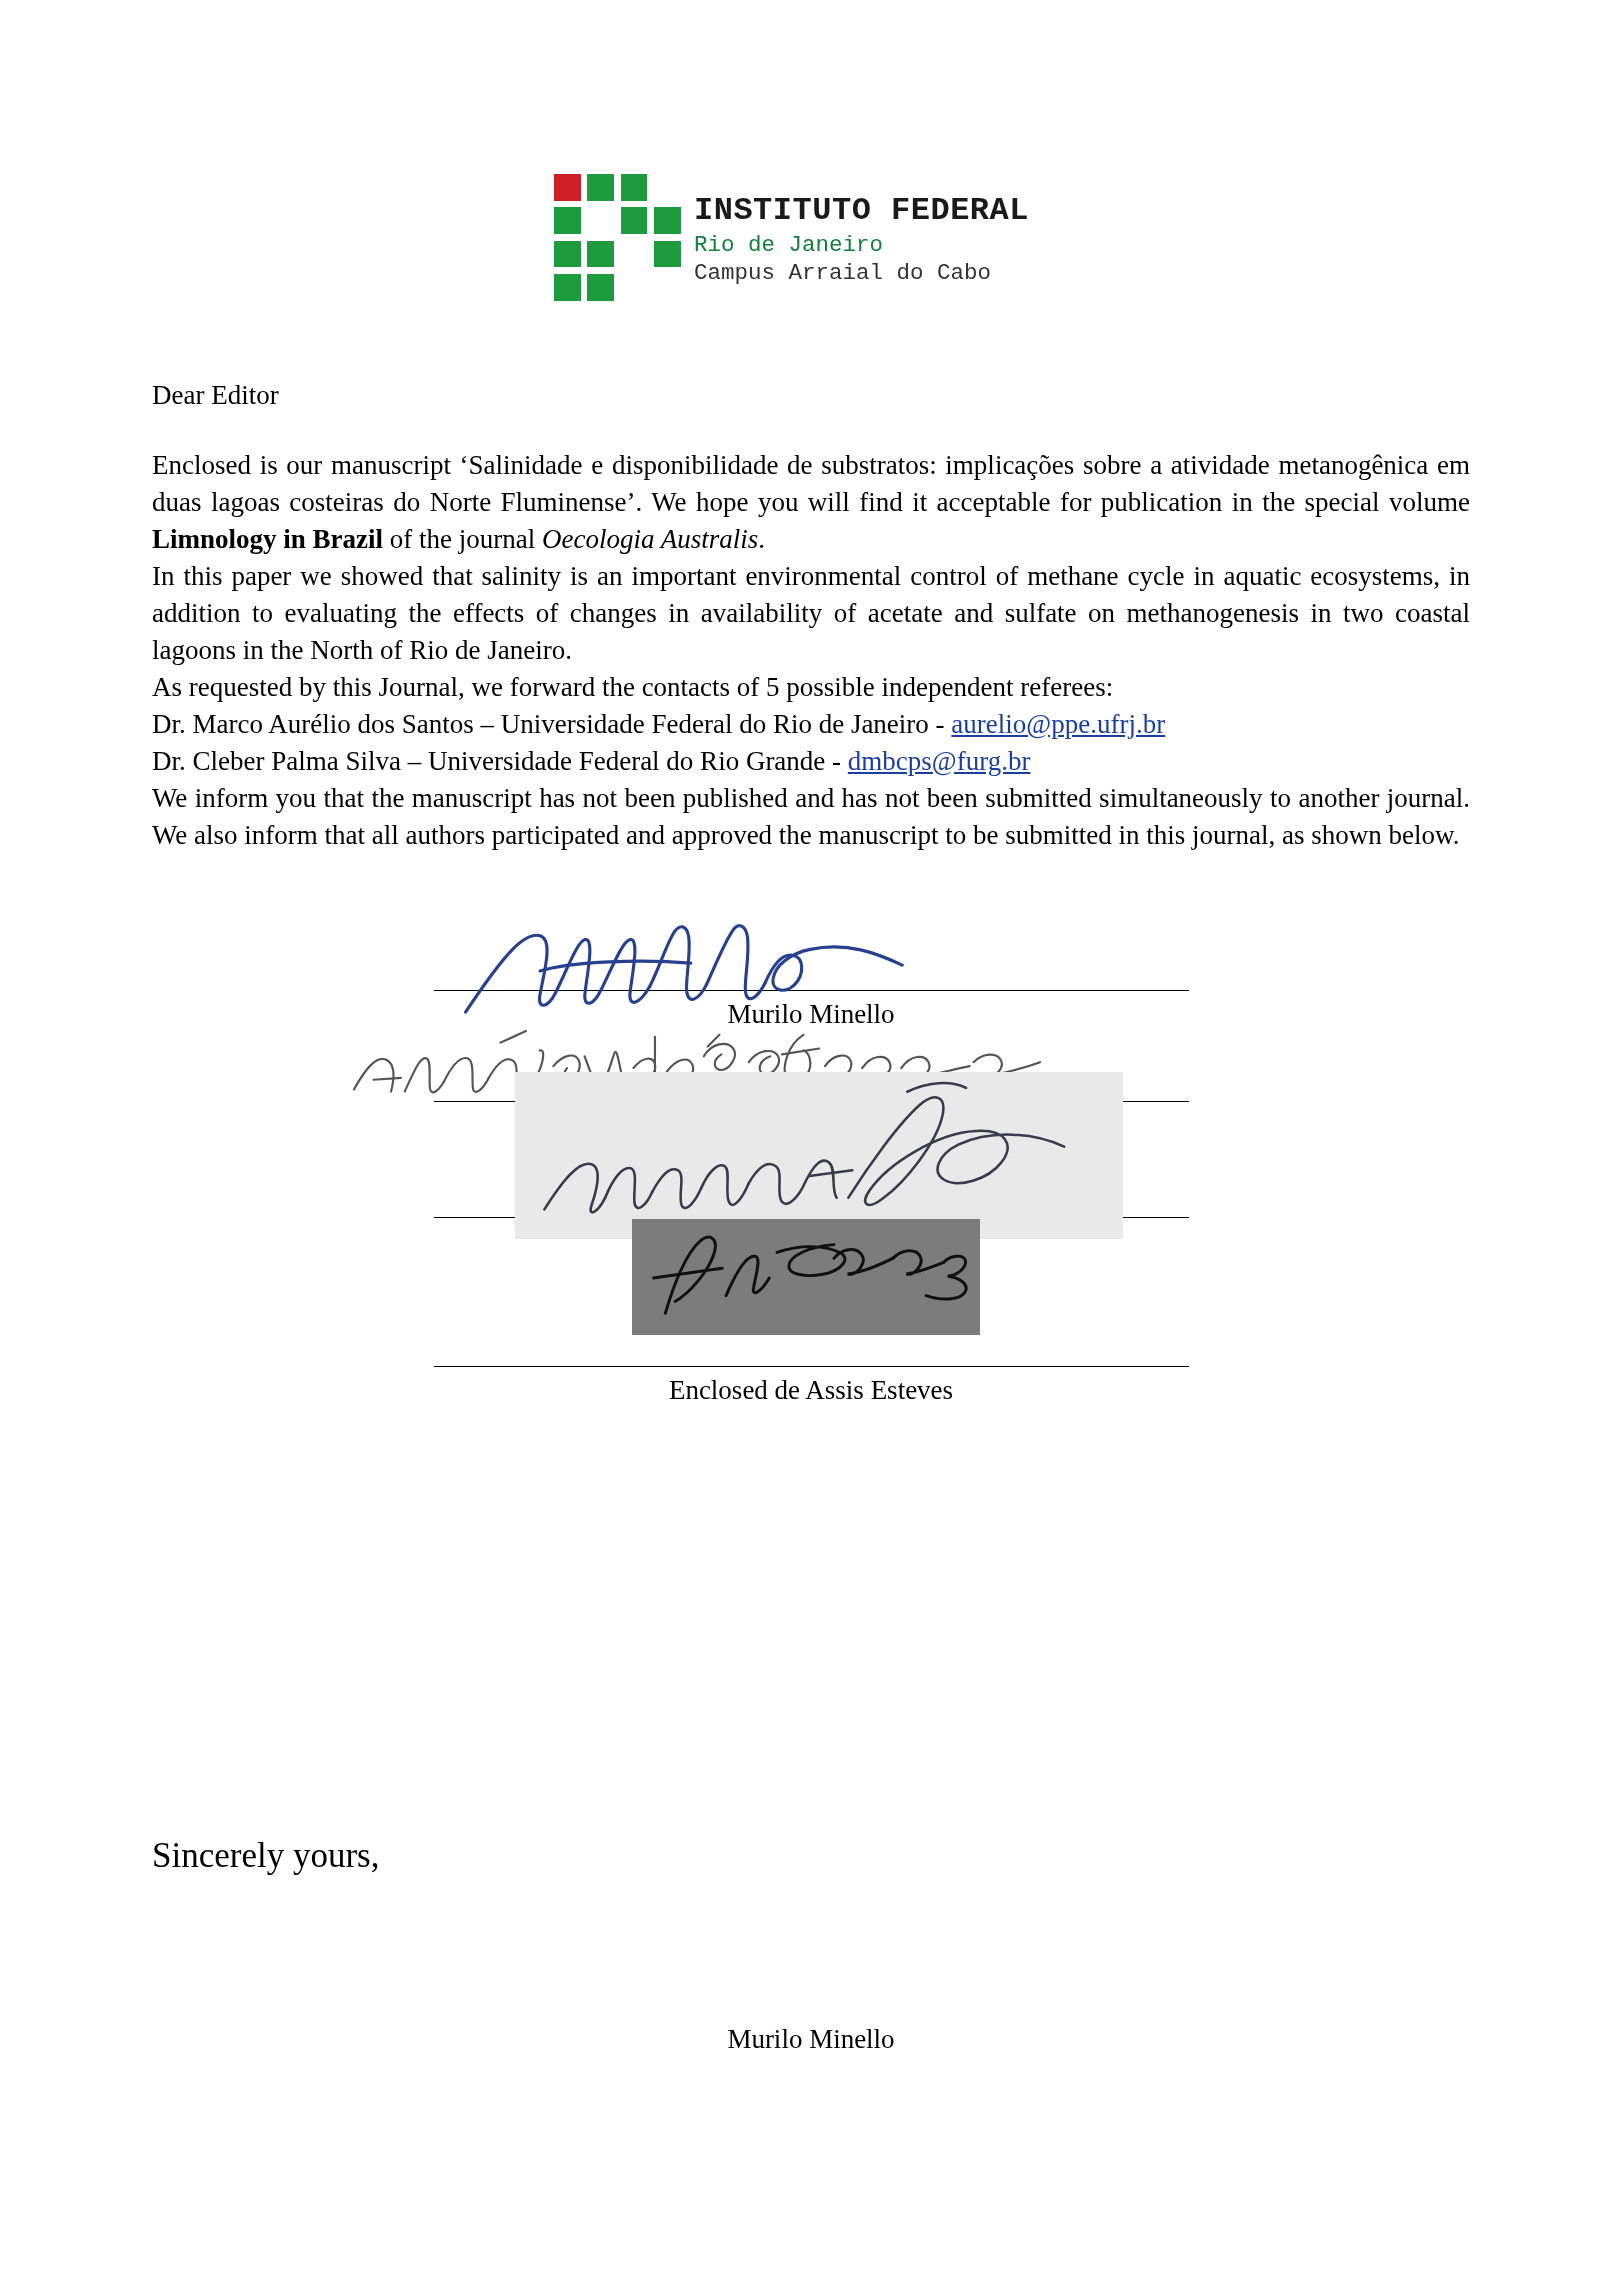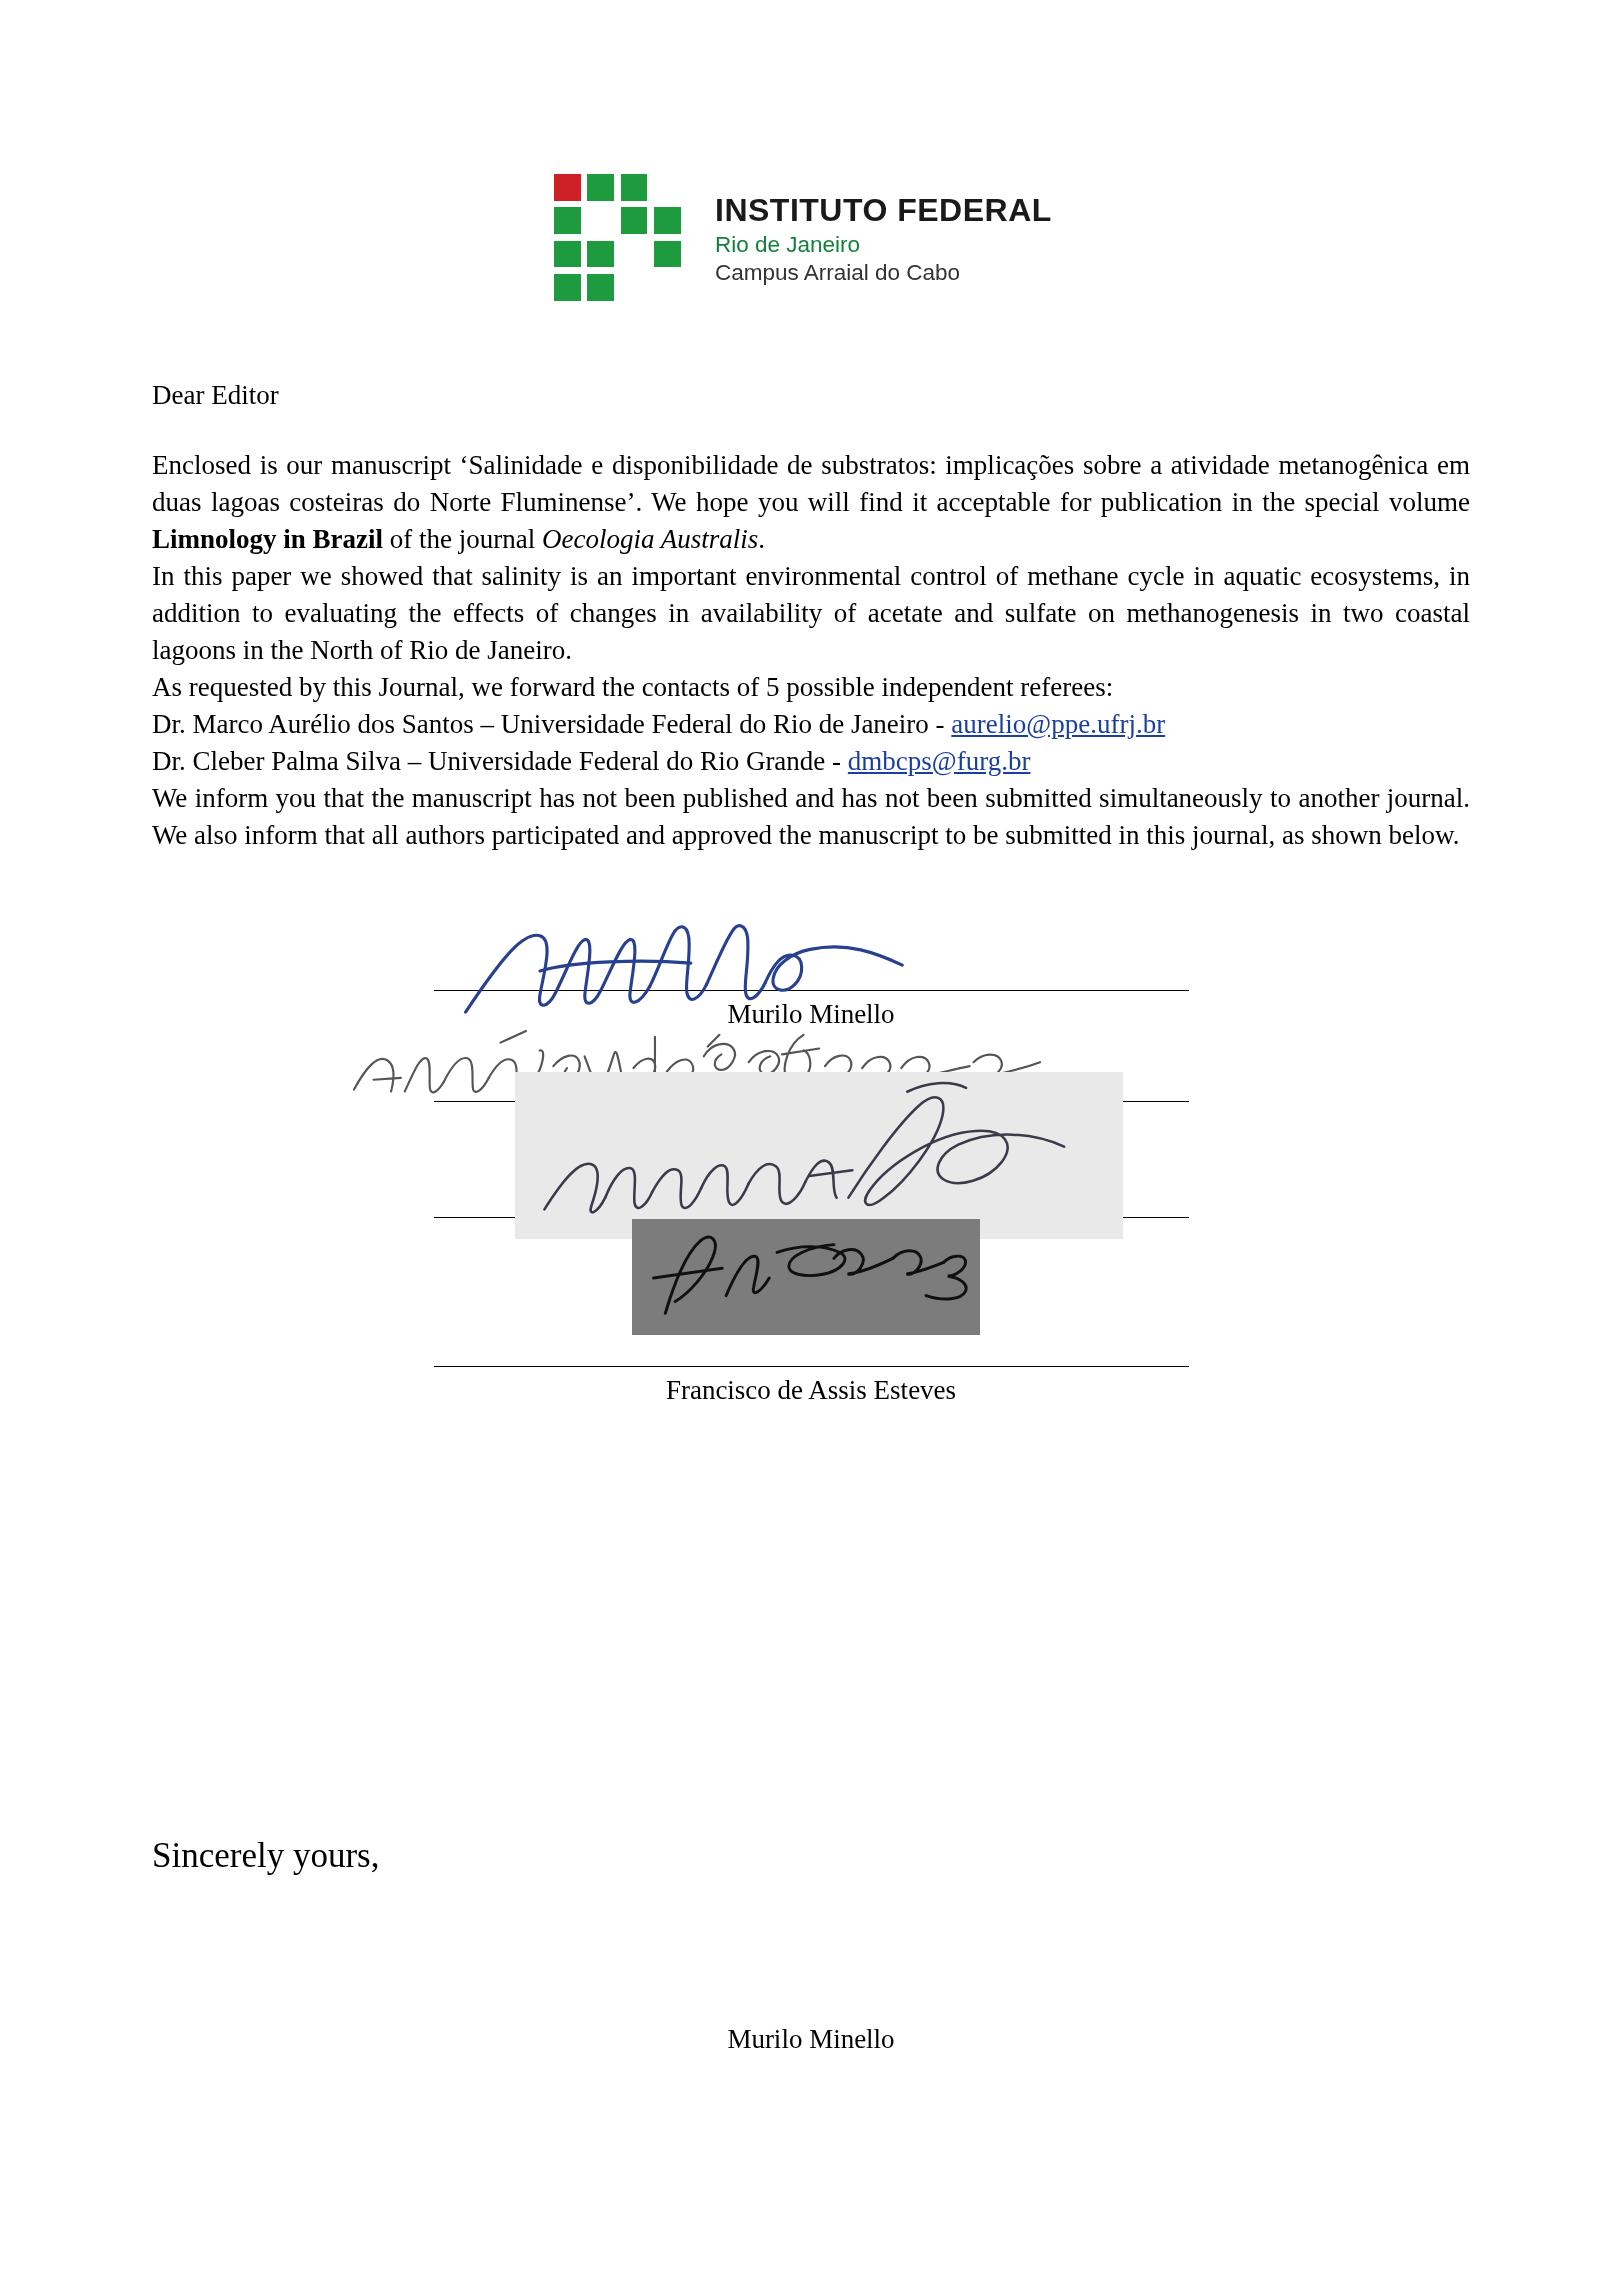--- a/index.html
+++ b/index.html
@@ -38,23 +38,23 @@
     grid-template-columns: repeat(4, 26.5px);
     grid-template-rows: repeat(4, 26.5px);
     gap: 6.9px;
   }
   .sq { width: 26.5px; height: 26.5px; }
   .sq.green { background: #1f9b3f; }
   .sq.red { background: #cf2027; }
   .sq.white { background: transparent; }
 
   .logo-text {
-    margin-left: 36px;
+    margin-left: 15px;
     padding-top: 17.6px;
-    font-family: Liberation Sans, sans-serif;
+    font-family: Liberation Mono, monospace;
     line-height: 1.18;
   }
   .logo-title {
     font-size: 32px;
     font-weight: bold;
     letter-spacing: 0.5px;
     color: #1a1a1a;
   }
   .logo-sub1 {
     font-size: 22.5px;
@@ -280,21 +280,21 @@
             <path d="M22 60 L92 50"></path>
             <path d="M96 78 C108 50, 118 36, 126 38 C132 40, 126 58, 124 70 C122 80, 132 74, 140 60"></path>
             <path d="M148 34 C170 26, 196 26, 212 34 C224 40, 214 52, 196 56 C176 60, 160 56, 160 48 C160 38, 180 28, 206 26"></path>
             <path d="M206 40 C214 30, 228 28, 234 36 C240 44, 230 58, 220 56 C236 54, 254 46, 266 40"></path>
             <path d="M266 40 C276 30, 290 30, 294 38 C298 46, 288 58, 280 56 C292 54, 308 48, 318 44"></path>
             <path d="M318 44 C326 36, 338 36, 340 42 C342 50, 330 58, 322 58 C334 60, 344 66, 340 74 C336 82, 318 84, 300 78"></path>
           </g>
         </svg>
       </div>
       <div class="sig-line"></div>
-      <div class="sig-name">Francisco de Assis Esteves</div>
+      <div class="sig-name">Enclosed de Assis Esteves</div>
     </div>
 
   </div>
 
   <div class="closing">Sincerely yours,</div>
   <div class="closing-name">Murilo Minello</div>
 
 </div>
 
 

